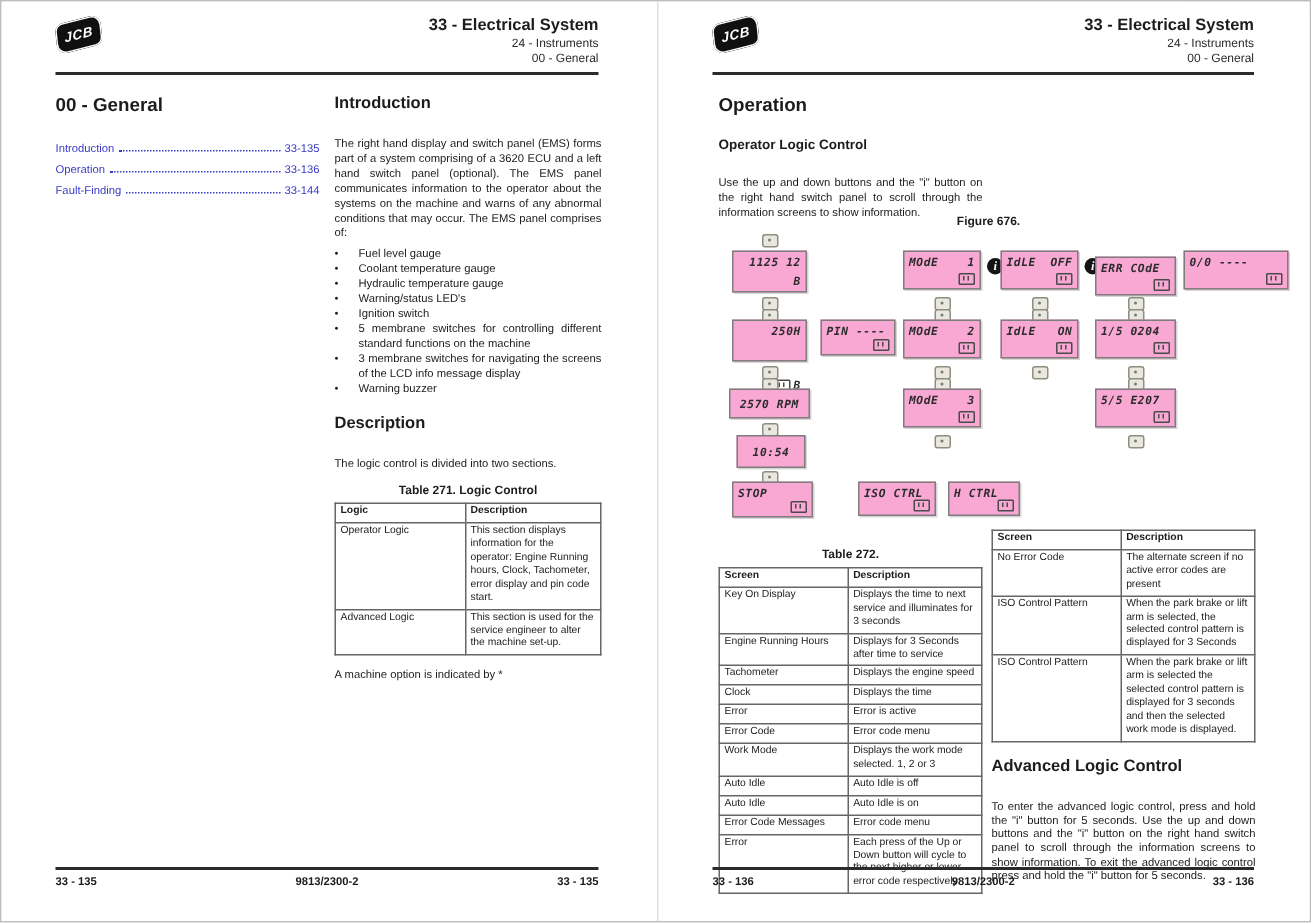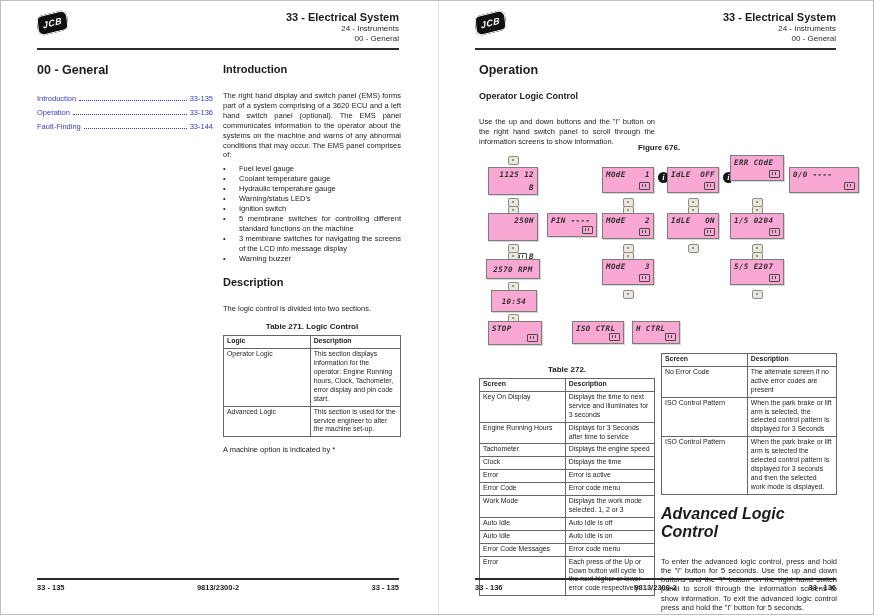--- a/index.html
+++ b/index.html
@@ -294,21 +294,21 @@
           <span>ON</span>
         </div>
       <div class="r2">
           <span class="svc"></span>
         </div>
     </div>
     <div class="fbtn" style="left:249px;top:243px;"></div>
 
     <div class="ibtn" style="left:284px;top:171px;">i</div>
 
-    <div class="lcd" style="left:291px;top:154px;width:54px;height:26px;">
+    <div class="lcd" style="left:291px;top:170px;width:54px;height:26px;">
       <div class="r1">
           <span>ERR COdE</span>
         </div>
       <div class="r2">
           <span class="svc"></span>
         </div>
     </div>
     <div class="fbtn" style="left:313px;top:197px;"></div>
     <div class="fbtn" style="left:313px;top:205px;"></div>
     <div class="lcd" style="left:291px;top:212px;width:54px;height:26px;">
@@ -427,21 +427,21 @@
         <tr>
               <td>ISO Control Pattern</td>
               <td>When the park brake or lift arm is selected, the selected control pattern is displayed for 3 Seconds</td>
             </tr>
         <tr>
               <td>ISO Control Pattern</td>
               <td>When the park brake or lift arm is selected the selected control pattern is displayed for 3 seconds and then the selected work mode is displayed.</td>
             </tr>
       </tbody>
         </table>
-      <div class="h-minor" style="margin-top:10px;font-size:16px;font-style:italic;">Advanced Logic Control</div>
+      <div class="h-minor" style="margin-top:10px;font-size:11px;">Advanced Logic Control</div>
       <div class="p" style="line-height:9.2px;">To enter the advanced logic control, press and hold the "i" button for 5 seconds. Use the up and down buttons and the "i" button on the right hand switch panel to scroll through the information screens to show information. To exit the advanced logic control press and hold the "i" button for 5 seconds.</div>
     </div>
 
     <div class="ftr-rule"></div>
     <div class="ftr">
       <span>33 - 136</span>
       <span>9813/2300-2</span>
       <span>33 - 136</span>
     </div>
   </div>

